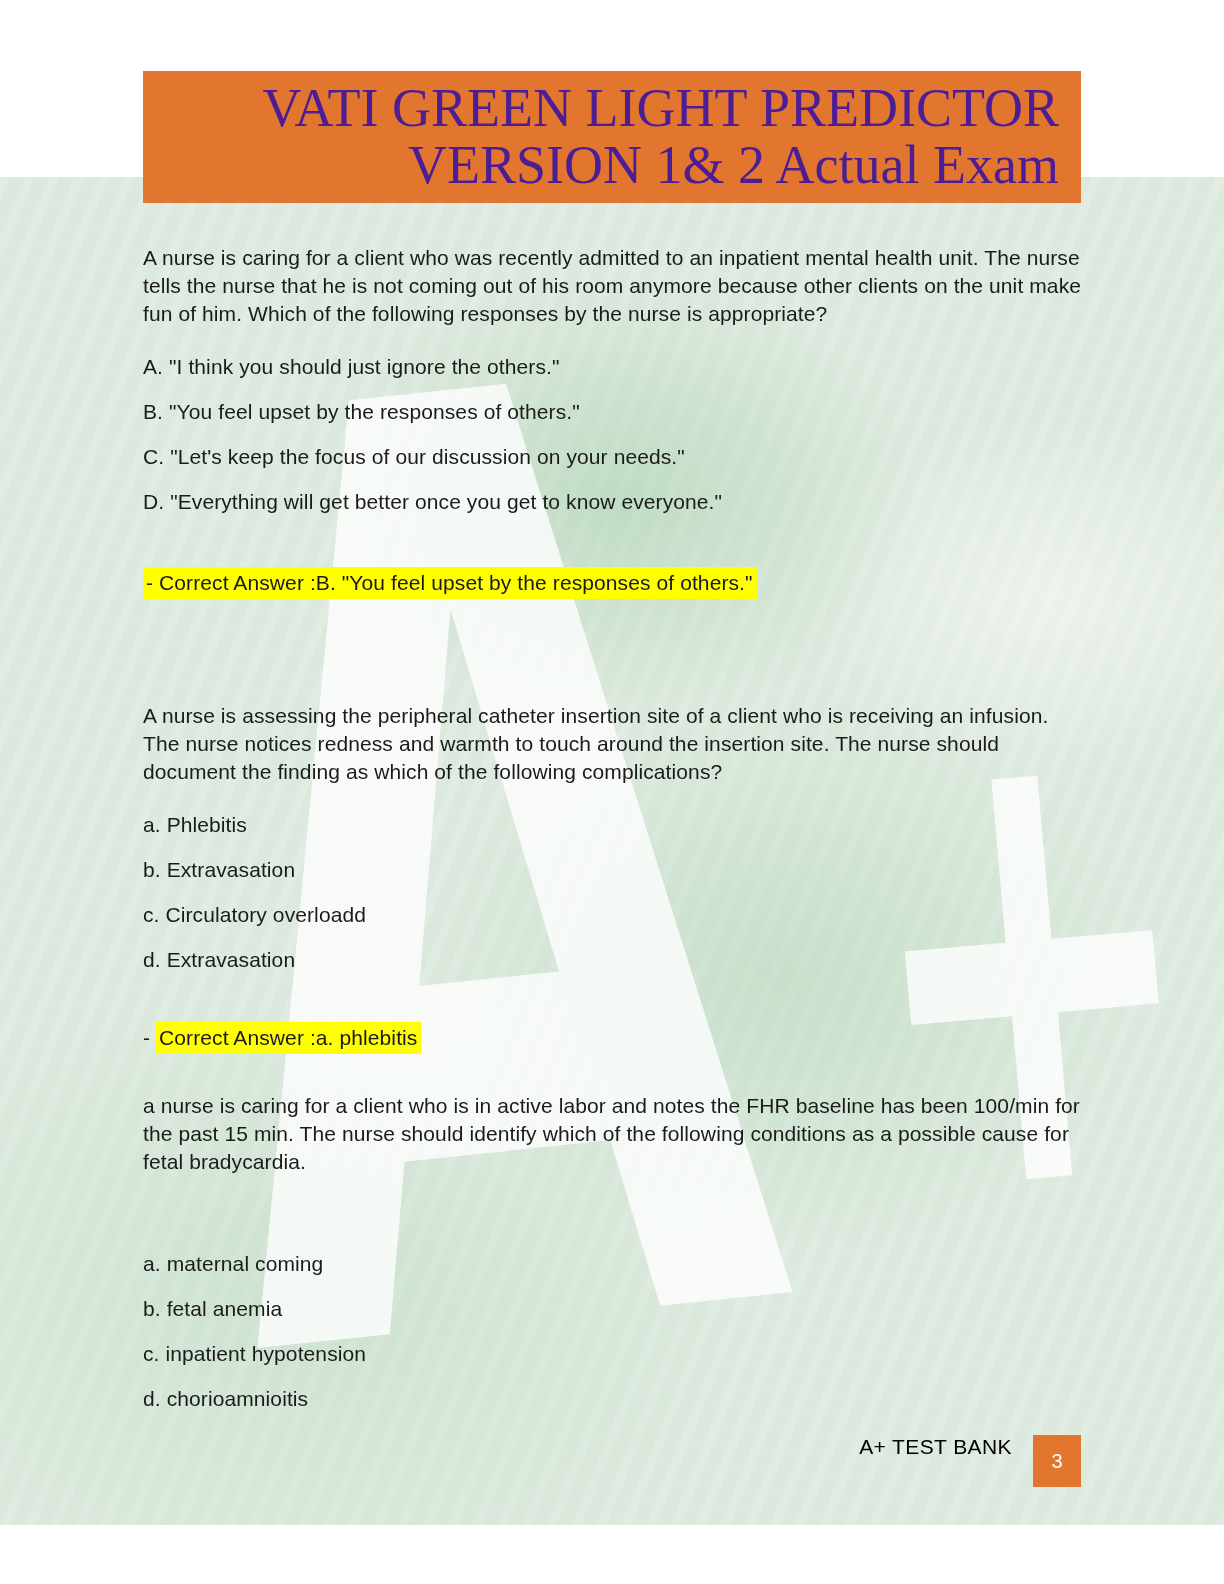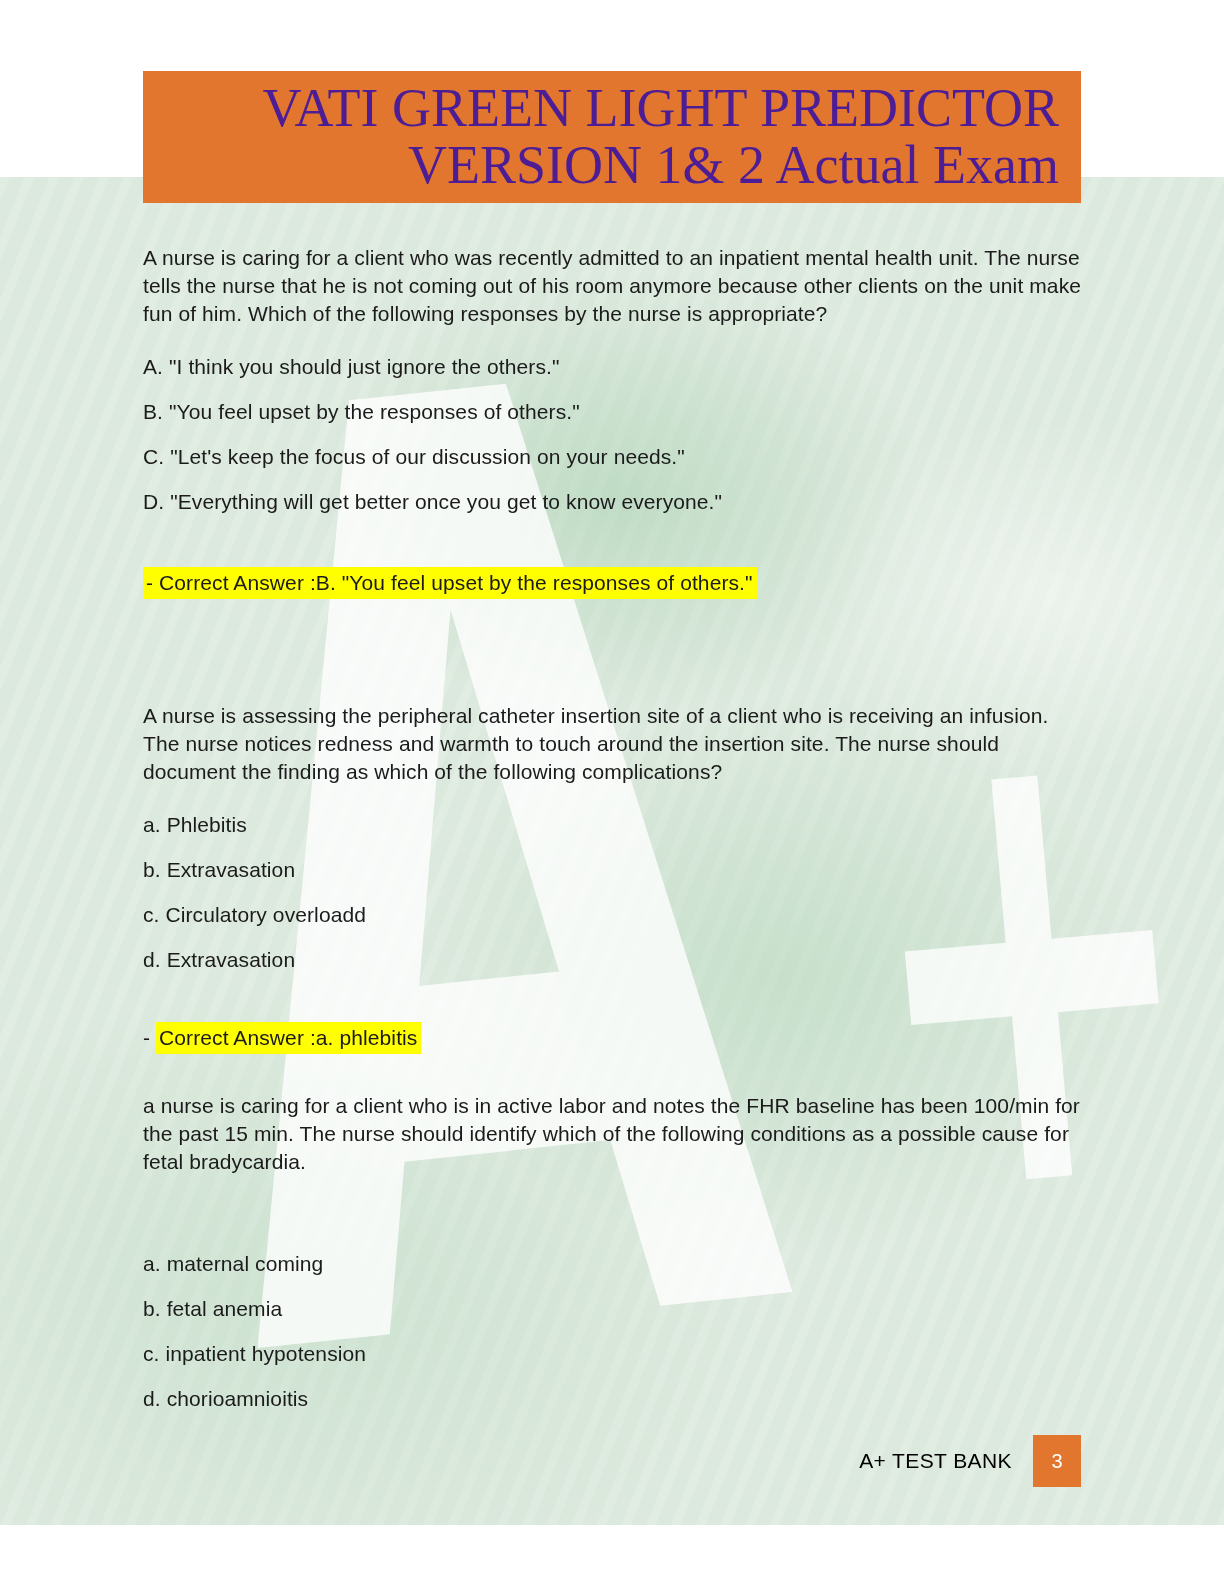--- a/index.html
+++ b/index.html
@@ -59,21 +59,21 @@
   .answer-line.ans2 { margin-top: 50px; }
   .stem.q2 { margin-top: 105px; }
   .stem.q3 { margin-top: 40px; }
   .opt.q3first { margin-top: 74px; }
   .hl { background: #ffff00; padding: 4px 4px 5px 3px; }
 
   
   .footer {
     position: absolute; top: 1435px; right: 143px;
     height: 52px;
-    display: flex; align-items: center; gap: 21px;
+    display: flex; align-items: flex-start; gap: 21px;
   }
   .brand { font-size: 21px; color: #000000; letter-spacing: 0.4px; }
   .page-box {
     width: 48px; height: 52px; background: #e2762e;
     display: flex; align-items: center; justify-content: center;
     color: #ffffff; font-size: 20px;
   }
 </style>
 </head>
 <body>

